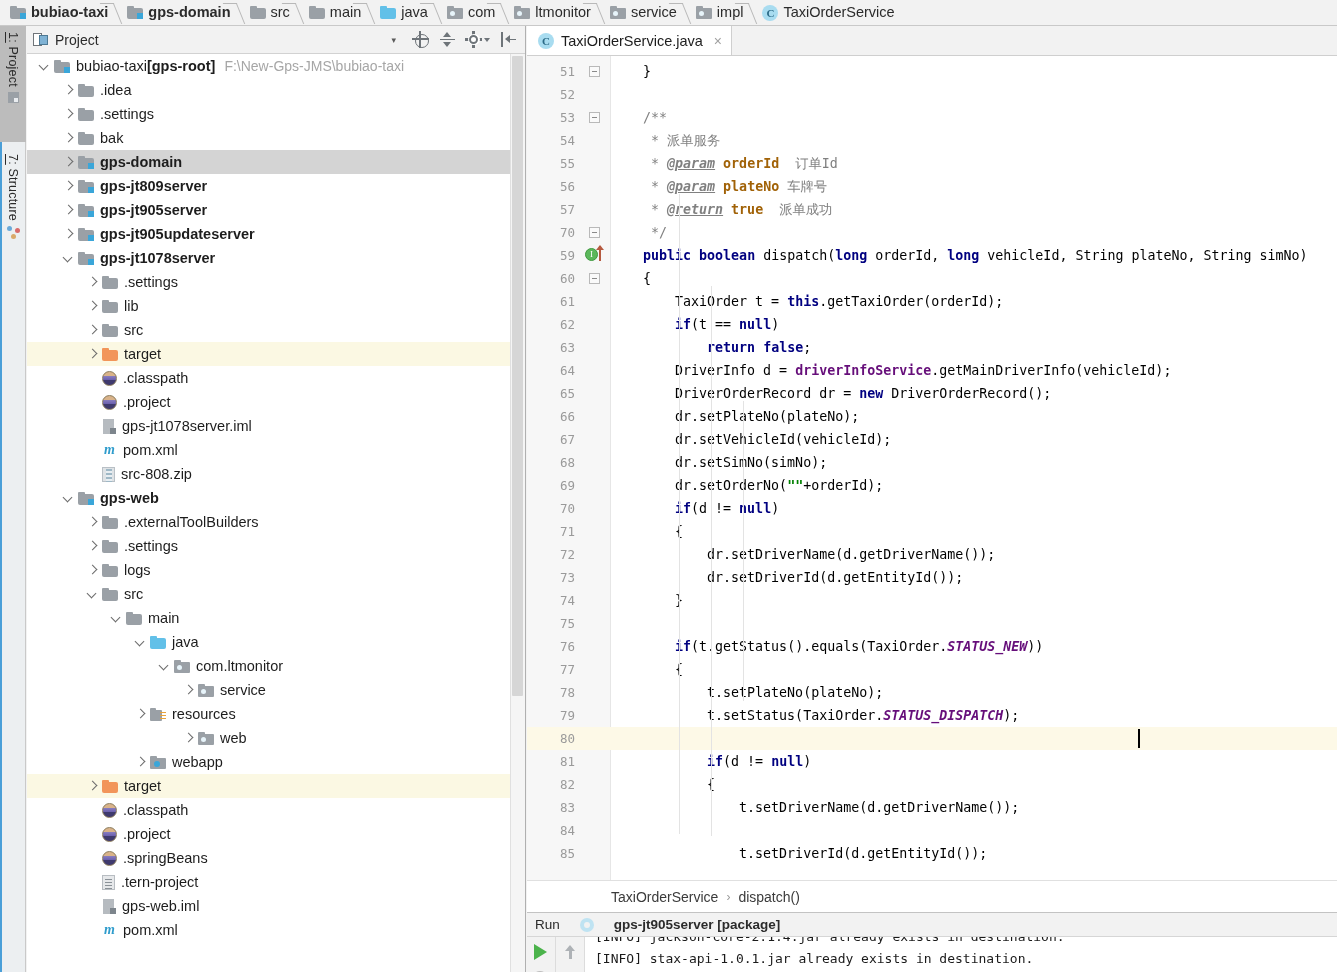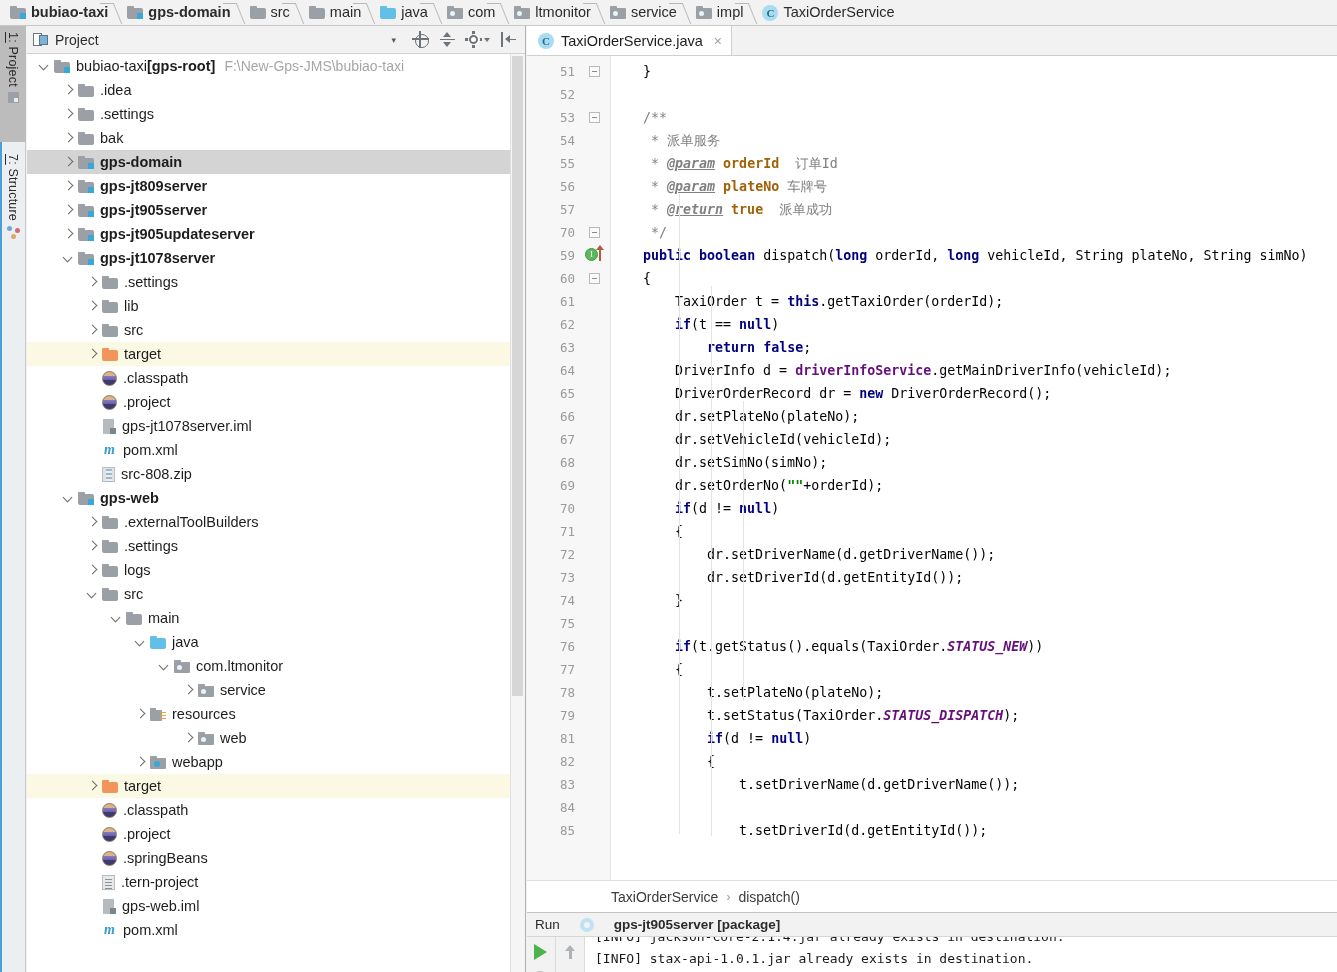--- a/index.html
+++ b/index.html
@@ -755,20 +755,21 @@
           <div class="ln"><span class="num">70</span><span class="code">        <span class="kw">if</span>(d != <span class="kw">null</span>)</span></div>
           <div class="ln"><span class="num">71</span><span class="code">        {</span></div>
           <div class="ln"><span class="num">72</span><span class="code">            dr.setDriverName(d.getDriverName());</span></div>
           <div class="ln"><span class="num">73</span><span class="code">            dr.setDriverId(d.getEntityId());</span></div>
           <div class="ln"><span class="num">74</span><span class="code">        }</span></div>
           <div class="ln"><span class="num">75</span><span class="code"></span></div>
           <div class="ln"><span class="num">76</span><span class="code">        <span class="kw">if</span>(t.getStatus().equals(TaxiOrder.<span class="sfld">STATUS_NEW</span>))</span></div>
           <div class="ln"><span class="num">77</span><span class="code">        {</span></div>
           <div class="ln"><span class="num">78</span><span class="code">            t.setPlateNo(plateNo);</span></div>
           <div class="ln"><span class="num">79</span><span class="code">            t.setStatus(TaxiOrder.<span class="sfld">STATUS_DISPATCH</span>);</span></div>
+          <div class="ln hl"><span class="num">80</span><span class="code"></span><span class="caret"></span></div>
           <div class="ln"><span class="num">81</span><span class="code">            <span class="kw">if</span>(d != <span class="kw">null</span>)</span></div>
           <div class="ln"><span class="num">82</span><span class="code">            {</span></div>
           <div class="ln"><span class="num">83</span><span class="code">                t.setDriverName(d.getDriverName());</span></div>
           <div class="ln"><span class="num">84</span></div>
           <div class="ln"><span class="num">85</span><span class="code">                t.setDriverId(d.getEntityId());</span></div>
         </div>
     <div class="indent-guide" style="left: 152px; top: 138px; height: 640px;"></div>
         <div class="indent-guide" style="left: 184px; top: 230px; height: 550px;"></div>
         <div class="indent-guide" style="left: 216px; top: 345px; height: 300px;"></div>
       </div>

